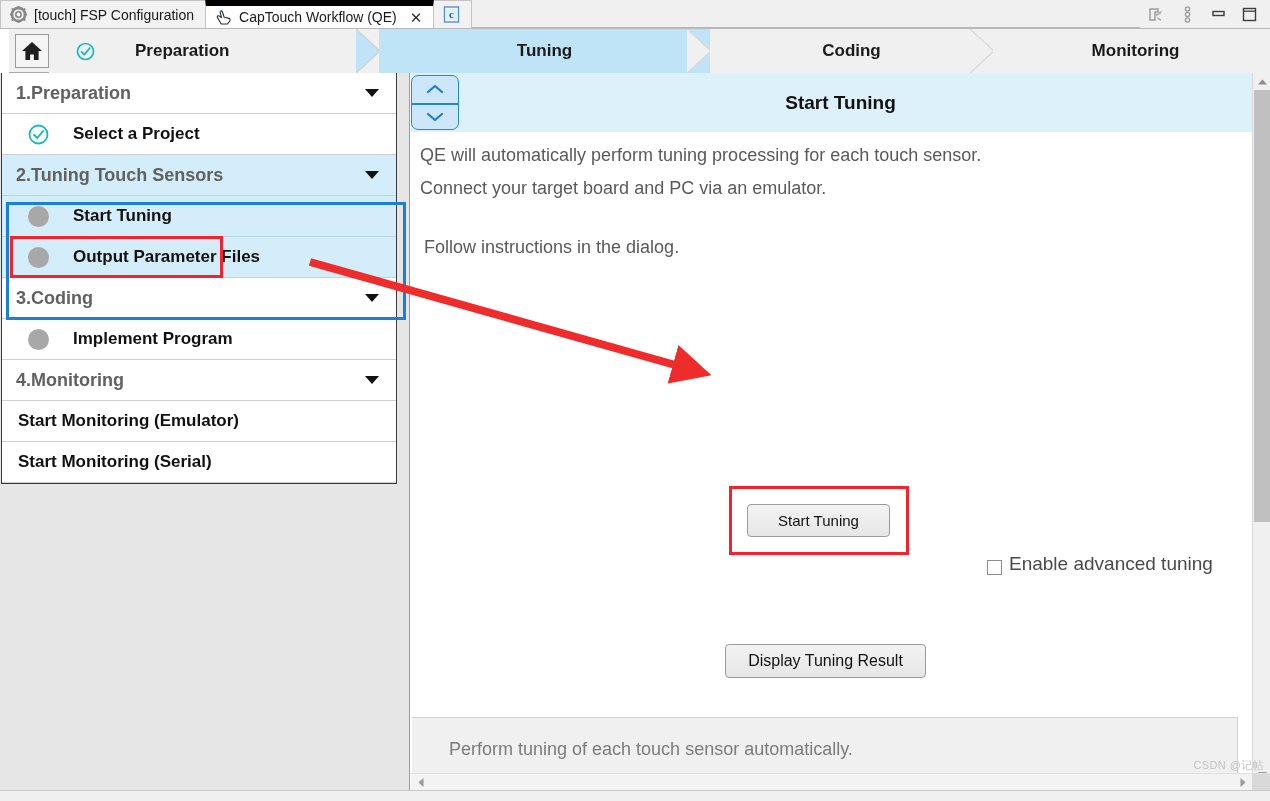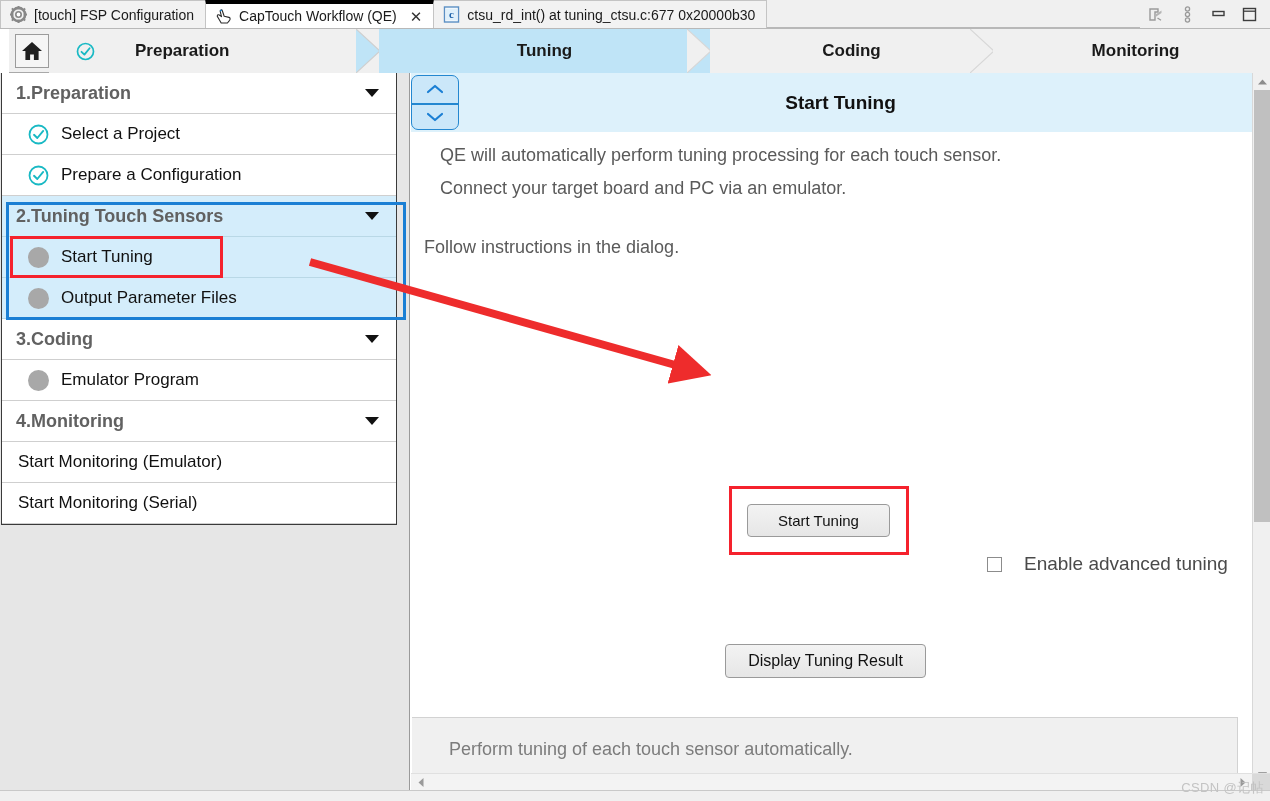--- a/index.html
+++ b/index.html
@@ -22,21 +22,21 @@
     height: 28px; display: flex; align-items: center; gap: 7px;
     padding: 0 11px 0 9px;
     font-size: 14px; color: #1a1a1a;
     background: #f0f0f0;
     border: 1px solid #c4c4c4; border-bottom: none;
     position: relative; white-space: nowrap; justify-content: space-between;
   }
   .tab.inactive { background: #f2f2f2; }
   .tab.active {
     background: #ffffff;
-    border-top: 5px solid #000000;
+    border-top: 7px solid #000000;
     height: 29px;
     z-index: 3;
   }
   .tab + .tab { margin-left: -1px; }
   .tab-close { font-size: 15px; color: #333; margin-left: 6px; cursor: pointer; line-height: 1; }
 
   .ti { width: 17px; height: 17px; flex: 0 0 17px; display: block; }
 
   .tabbar-spacer { flex: 1 1 auto; height: 28px; border-bottom: 1px solid #b8b8b8; }
   .tabbar-tools {
@@ -94,25 +94,25 @@
     padding: 0 13px 0 14px;
     font-size: 18px; font-weight: bold; color: #616161;
     border-bottom: 1px solid #cfcfcf;
     background: #ffffff; cursor: pointer;
   }
   .grp .caret {
     width: 0; height: 0; border-left: 7px solid transparent; border-right: 7px solid transparent;
     border-top: 8px solid #111; margin-right: 4px;
   }
   .itm {
-    height: 41px; display: flex; align-items: center; gap: 12px;
+    height: 41px; display: flex; align-items: center; gap: 24px;
     padding-left: 26px;
     font-size: 17px; color: #111;
     border-bottom: 1px solid #cfcfcf;
-    background: #ffffff; cursor: pointer;
+    background: #ffffff; cursor: pointer; font-weight: bold;
   }
   .itm.noicon { padding-left: 16px; }
   .dot { width: 21px; height: 21px; border-radius: 50%; background: #a8a8a8; flex: 0 0 21px; }
   .chk { width: 21px; height: 21px; flex: 0 0 21px; display:block; }
   .sel-group { background: #d4edfb; }
   .sel-group .grp, .sel-group .itm { background: #d4edfb; border-bottom-color: #b9d8e6; }
 
   .blue-box {
     position: absolute; left: 6px; top: 129px; width: 400px; height: 118px;
     border: 3px solid #1b7fd4; pointer-events: none; z-index: 5;
@@ -155,21 +155,21 @@
     font-family: "Liberation Sans", sans-serif;
     font-size: 15px; color: #111;
     cursor: pointer;
   }
   .red-box-btn {
     position: absolute; left: 318px; top: 266px; width: 180px; height: 69px;
     border: 3px solid #f5222d; pointer-events: none; z-index: 6;
   }
   .chk-row {
     position: absolute; left: 576px; top: 333px;
-    display: flex; align-items: center; gap: 22px;
+    display: flex; align-items: flex-end; gap: 7px;
     font-size: 19px; color: #4a4a4a; cursor: pointer;
   }
   .chkbox { width: 15px; height: 15px; border: 1px solid #8c8c8c; background: #fff; flex: 0 0 15px; }
 
   .foot {
     position: absolute; left: 1px; top: 497px; width: 826px; height: 214px;
     background: #f0f0f0; border: 1px solid #d2d2d2; border-left: none;
     padding: 18px 0 0 37px;
   }
   .foot p { font-size: 18px; color: #7c7c7c; line-height: 26px; }
@@ -197,22 +197,22 @@
     display: flex; align-items: center; justify-content: center; cursor: pointer;
   }
   .hsb-l { left: 2px; } .hsb-r { right: 19px; }
   .hsb-corner { position: absolute; right: 0; top: 0; width: 18px; height: 17px; background: #d9d9d9; }
 
   .bottom-strip {
     position: absolute; left: 0; bottom: 0; width: 1270px; height: 11px;
     background: #f0f0f0; border-top: 1px solid #c9c9c9;
   }
   .wm {
-    position: absolute; right: 6px; bottom: 4px;
-    font-size: 13px; color: #c3c3c3; letter-spacing: .4px;
+    position: absolute; right: 6px; bottom: 28px;
+    font-size: 11px; color: #c3c3c3; letter-spacing: .4px;
     user-select: none;
   }
   .arrow-layer {
     position: absolute; left: 0; top: 0; width: 1270px; height: 801px;
     pointer-events: none; z-index: 20;
   }
 </style>
 </head>
 <body>
 
@@ -253,21 +253,20 @@
     </div>
 
     <div class="tab inactive">
       <span class="ti">
         <svg viewBox="0 0 17 17" width="17" height="17">
           <rect x="1.5" y="1" width="14" height="15" fill="#ffffff" stroke="#5a8fc4" stroke-width="1.4"></rect>
           <rect x="3" y="2.5" width="11" height="12" fill="#dff0fb"></rect>
           <text x="8.5" y="12.4" font-family="Liberation Serif, serif" font-size="11" font-weight="bold" fill="#1b5fa8" text-anchor="middle">c</text>
         </svg>
       </span>
-      <span>ctsu_rd_int() at tuning_ctsu.c:677 0x20000b30</span>
     </div>
 
     <div class="tabbar-spacer"></div>
 
     <div class="tabbar-tools">
       <span class="tool-ic">
         <svg viewBox="0 0 17 17" width="17" height="17">
           <path d="M2 3 h8 v3 h-3 v8 h-5 z" fill="none" stroke="#9a9a9a" stroke-width="1.4"></path>
           <path d="M7.5 8.5 l6 -4 v2.5 l-6 4 z" fill="#b5b5b5"></path>
           <path d="M9.5 12 l3.5 2.2" stroke="#9a9a9a" stroke-width="1.3" fill="none"></path>
@@ -351,29 +350,20 @@
         </div>
         <div class="itm">
           <span class="chk">
             <svg viewBox="0 0 21 21" width="21" height="21">
               <circle cx="10.5" cy="10.5" r="9" fill="none" stroke="#19b9c4" stroke-width="1.8"></circle>
               <path d="M6 10.8 L9.3 14 L15.2 6.9" fill="none" stroke="#19b9c4" stroke-width="1.9" stroke-linecap="round" stroke-linejoin="round"></path>
             </svg>
           </span>
           <span>Select a Project</span>
         </div>
-        <div class="itm">
-          <span class="chk">
-            <svg viewBox="0 0 21 21" width="21" height="21">
-              <circle cx="10.5" cy="10.5" r="9" fill="none" stroke="#19b9c4" stroke-width="1.8"></circle>
-              <path d="M6 10.8 L9.3 14 L15.2 6.9" fill="none" stroke="#19b9c4" stroke-width="1.9" stroke-linecap="round" stroke-linejoin="round"></path>
-            </svg>
-          </span>
-          <span>Prepare a Configuration</span>
-        </div>
       </div>
 
       <div class="sel-group">
         <div class="grp">
           <span>2.Tuning Touch Sensors</span>
           <span class="caret"></span>
         </div>
         <div class="itm">
           <span class="dot"></span>
           <span>Start Tuning</span>
@@ -384,21 +374,21 @@
         </div>
       </div>
 
       <div>
         <div class="grp">
           <span>3.Coding</span>
           <span class="caret"></span>
         </div>
         <div class="itm">
           <span class="dot"></span>
-          <span>Emulator Program</span>
+          <span>Implement Program</span>
         </div>
       </div>
 
       <div>
         <div class="grp">
           <span>4.Monitoring</span>
           <span class="caret"></span>
         </div>
         <div class="itm noicon">
           <span>Start Monitoring (Emulator)</span>
@@ -424,21 +414,21 @@
         </div>
         <div class="navbtn">
           <svg viewBox="0 0 20 12" width="20" height="12">
             <path d="M3 3 L10 9 L17 3" fill="none" stroke="#1b7fd4" stroke-width="2.2" stroke-linecap="round" stroke-linejoin="round"></path>
           </svg>
         </div>
       </div>
       <span>Start Tuning</span>
     </div>
 
-    <div class="body-white" style="height:88px;padding-left:20px;">
+    <div class="body-white" style="height:88px;padding-left:0;">
       <p class="para p1">QE will automatically perform tuning processing for each touch sensor.</p>
       <p class="para p2">Connect your target board and PC via an emulator.</p>
     </div>
 
 
     <div class="body-white" style="position:relative;height:347px;padding-left:4px;">
       <p class="para" style="padding-top:17px">Follow instructions in the dialog.</p>
 
       <button class="btn" style="position:absolute;left:336px;top:284px;width:143px;height:33px;">Start Tuning</button>
       <div class="red-box-btn"></div>

